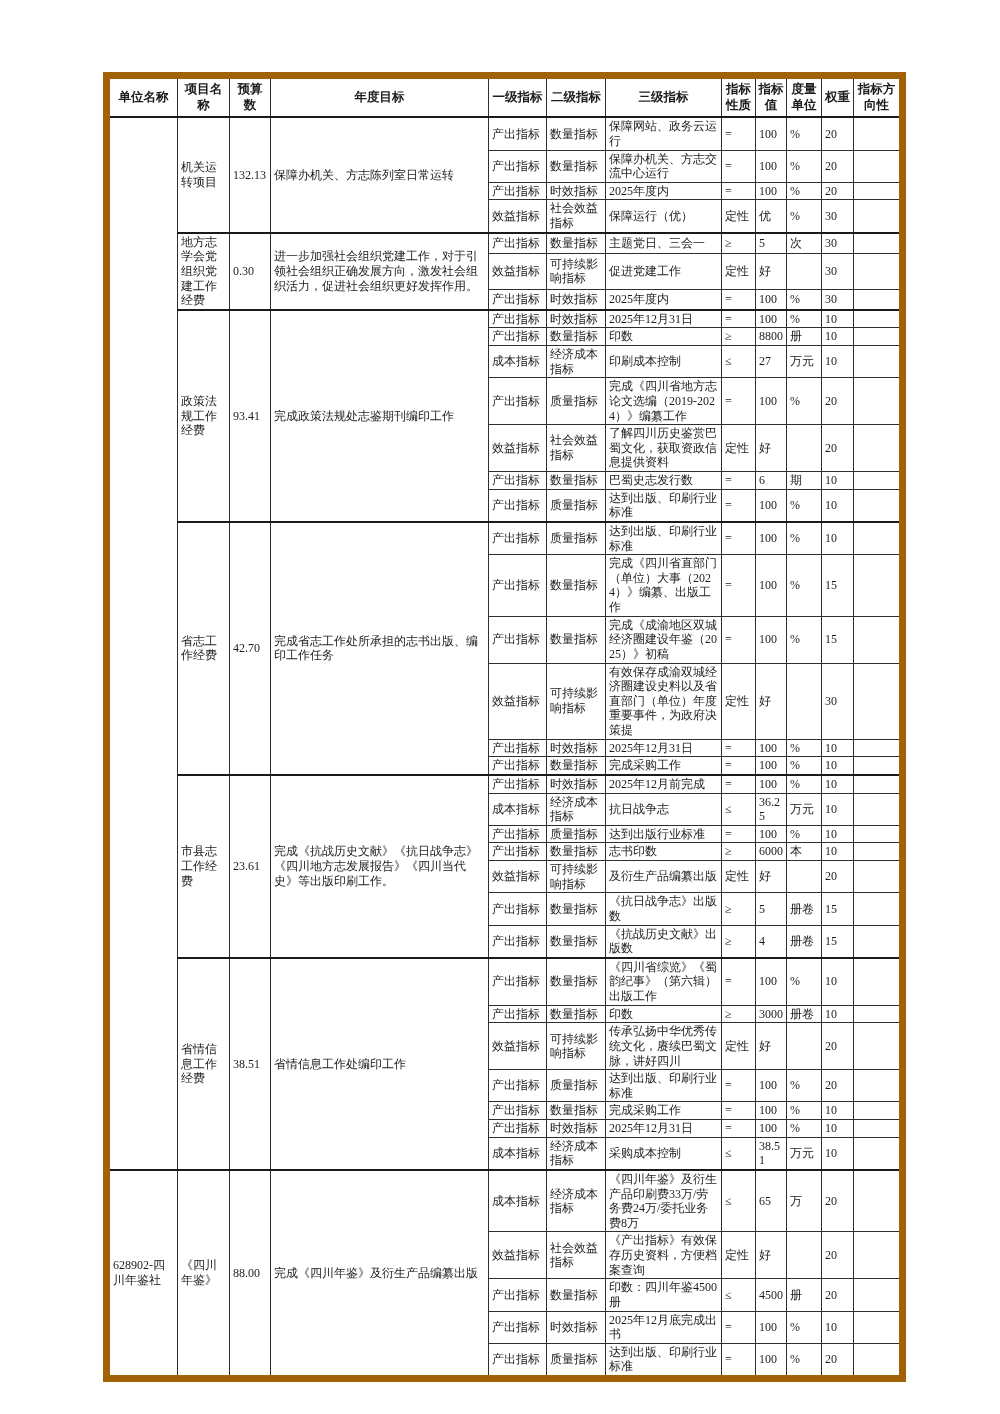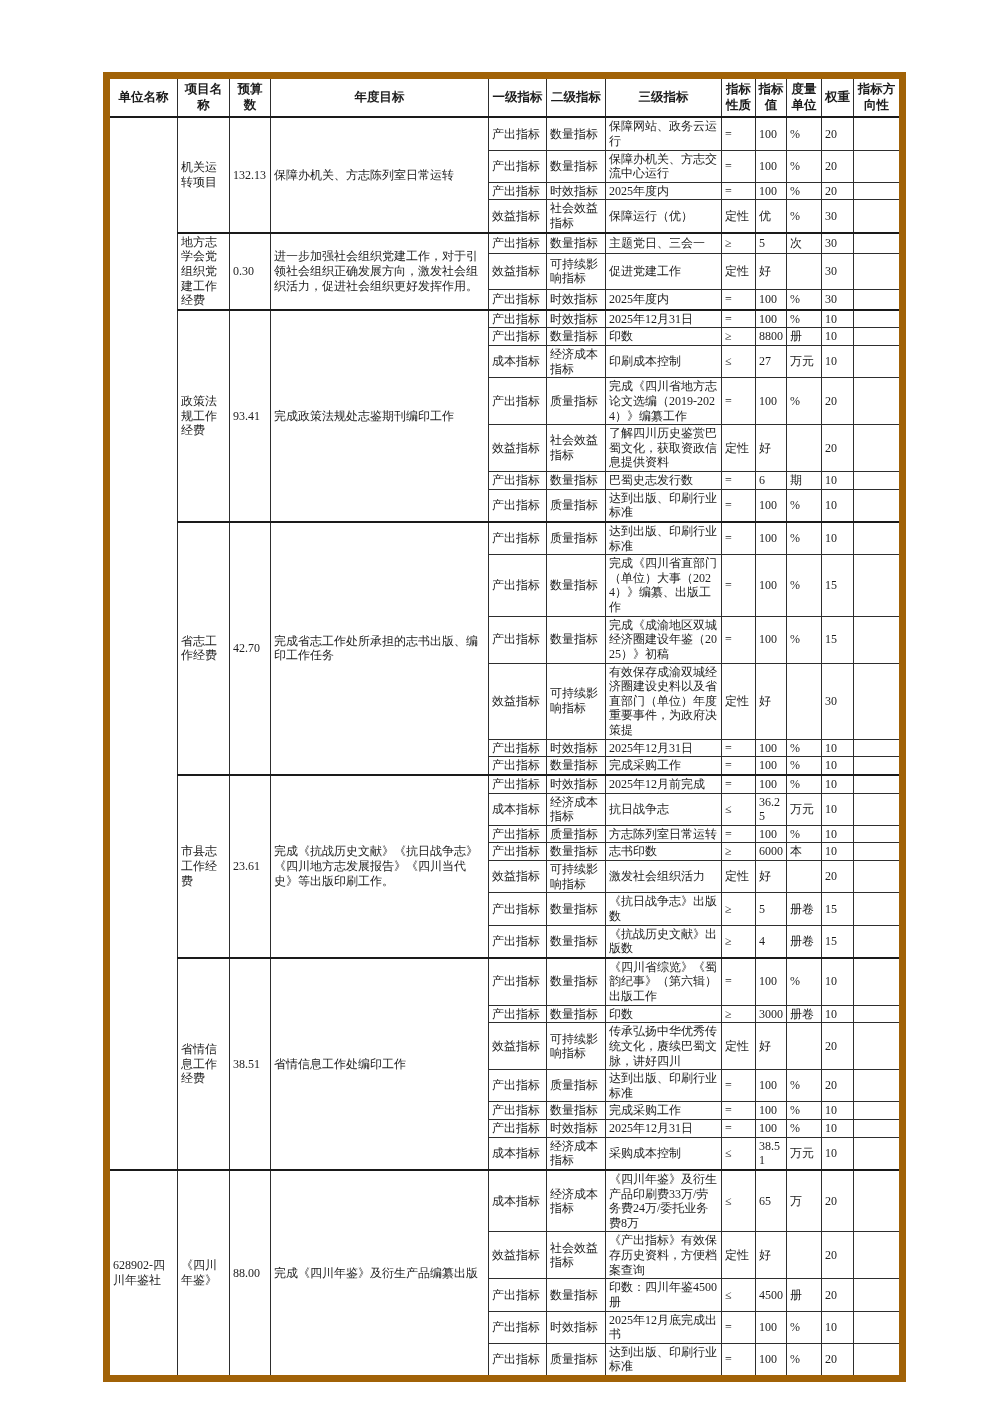--- a/index.html
+++ b/index.html
@@ -315,41 +315,41 @@
           <td>抗日战争志</td>
           <td>≤</td>
           <td>36.25</td>
           <td>万元</td>
           <td>10</td>
           <td></td>
         </tr>
         <tr>
           <td>产出指标</td>
           <td>质量指标</td>
-          <td>方志陈列室日常运转</td>
+          <td>达到出版行业标准</td>
           <td>=</td>
           <td>100</td>
           <td>%</td>
           <td>10</td>
           <td></td>
         </tr>
         <tr>
           <td>产出指标</td>
           <td>数量指标</td>
           <td>志书印数</td>
           <td>≥</td>
           <td>6000</td>
           <td>本</td>
           <td>10</td>
           <td></td>
         </tr>
         <tr>
           <td>效益指标</td>
           <td>可持续影响指标</td>
-          <td>激发社会组织活力</td>
+          <td>及衍生产品编纂出版</td>
           <td>定性</td>
           <td>好</td>
           <td></td>
           <td>20</td>
           <td></td>
         </tr>
         <tr>
           <td>产出指标</td>
           <td>数量指标</td>
           <td>《抗日战争志》出版数</td>

